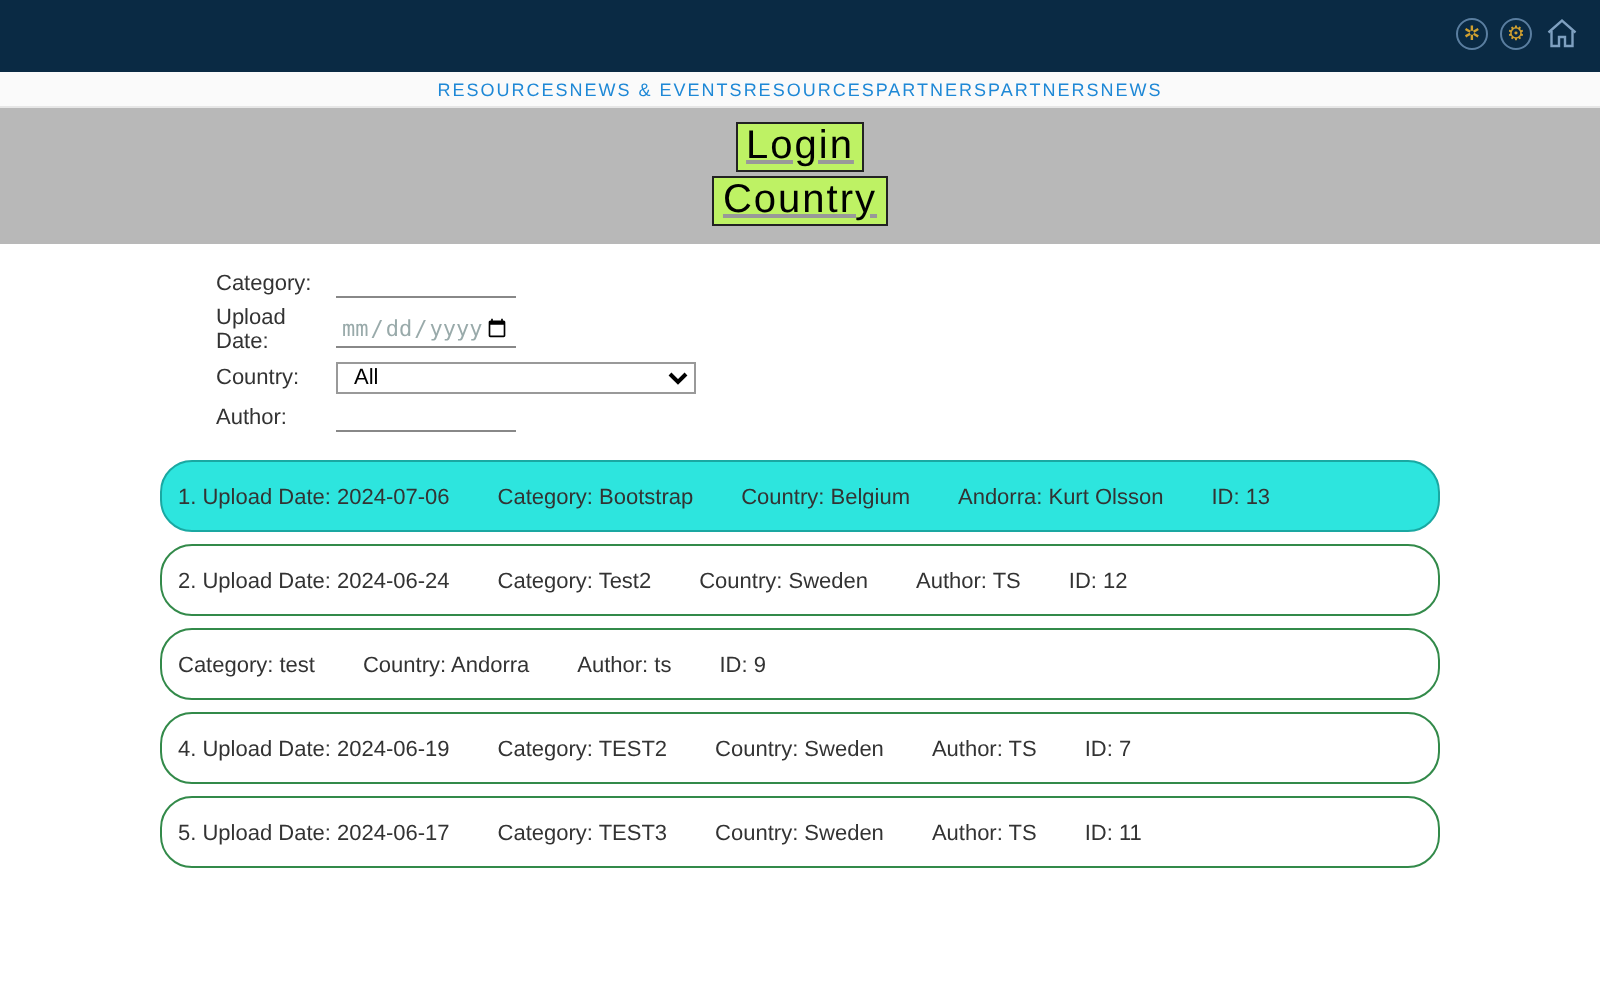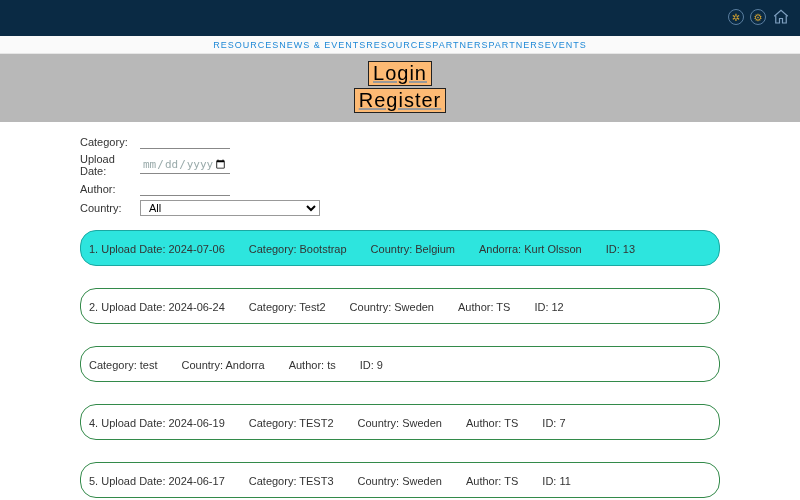--- a/index.html
+++ b/index.html
@@ -50,41 +50,42 @@
     letter-spacing: 1px;
     text-decoration: none;
   }
 
   .authband {
     background: #b8b8b8;
     padding: 6px 0 8px 0;
     text-align: center;
   }
   .authband button {
-    background: #fdba74;
+    background: #bef264;
     border: 1px solid #222;
     font-family: inherit;
     font-size: 20px;
     letter-spacing: 1px;
     padding: 0 4px;
     margin: 1px 0;
     cursor: pointer;
     color: #000;
     text-decoration: underline;
     text-decoration-color: #999;
   }
 
   .content { padding: 12px 80px 0 80px; }
 
   .filters { margin-bottom: 14px; }
   .filter-row {
     display: flex;
     align-items: center;
     margin-bottom: 4px;
     font-size: 11px;
+    margin-left: 28px;
   }
   .filter-row label {
     width: 60px;
     color: #333;
   }
   .filter-row input[type="text"],
   .filter-row input[type="date"] {
     border: none;
     border-bottom: 1px solid #888;
     background: transparent;
@@ -102,21 +103,21 @@
     border: 1px solid #999;
     background: #fff;
     padding: 0 4px;
   }
 
   .results { }
   .card {
     border: 1px solid #338a4a;
     border-radius: 16px;
     padding: 12px 8px 10px 8px;
-    margin-bottom: 22px;
+    margin-bottom: 6px;
     font-size: 11px;
     color: #333;
     display: flex;
     gap: 24px;
   }
   .card.selected {
     background: #2de5de;
     border-color: #1aa8a2;
   }
   .card span { white-space: nowrap; }
@@ -136,48 +137,48 @@
     </span>
   </div>
 </div>
 
 <div class="navstrip">
   <a href="#">RESOURCES</a>
   <a href="#">NEWS &amp; EVENTS</a>
   <a href="#">RESOURCES</a>
   <a href="#">PARTNERS</a>
   <a href="#">PARTNERS</a>
-  <a href="#">EVENTS</a>
+  <a href="#">NEWS</a>
 </div>
 
 <div class="authband">
   <button>Login</button><br>
-  <button>Register</button>
+  <button>Country</button>
 </div>
 
 <div class="content">
 
   <div class="filters">
     <div class="filter-row">
       <label>Category:</label>
       <input type="text" style="">
     </div>
     <div class="filter-row">
       <label>Upload Date:</label>
       <input type="date" placeholder="åååå-mm-dd" style="">
-    </div>
-    <div class="filter-row">
-      <label>Author:</label>
-      <input type="text" style="">
     </div>
     <div class="filter-row">
       <label>Country:</label>
       <select>
         <option>All</option>
       </select>
+    </div>
+    <div class="filter-row">
+      <label>Author:</label>
+      <input type="text" style="">
     </div>
   </div>
 
   <div class="results">
 
   <div class="card selected">
         <span>1. Upload Date: 2024-07-06</span>
         <span>Category: Bootstrap</span>
         <span>Country: Belgium</span>
         <span>Andorra: Kurt Olsson</span>

